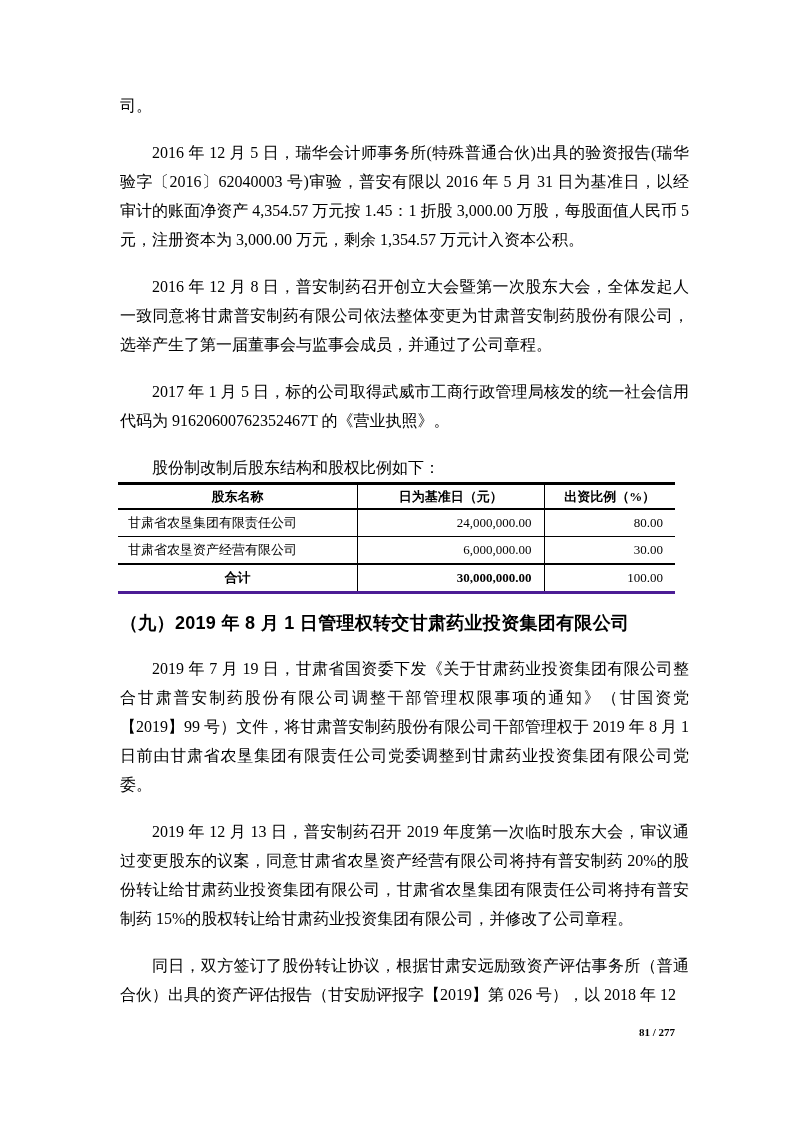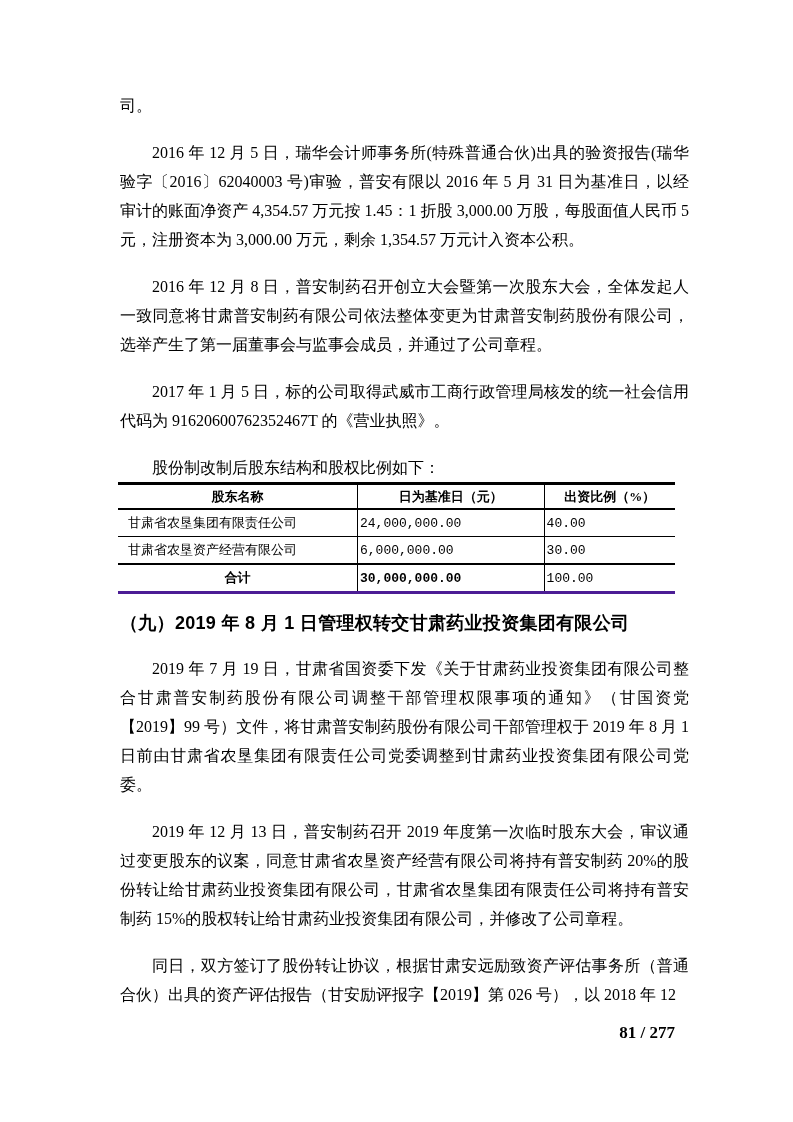--- a/index.html
+++ b/index.html
@@ -77,36 +77,36 @@
   }
   .shareholder-table tr.total-row td {
     border-top: 2px solid #000;
   }
   .shareholder-table td.cell-name {
     text-align: left;
     padding-left: 10px;
     margin-top: 28px;
   }
   .shareholder-table td.cell-num {
+    text-align: right;
     padding-right: 12px;
-    font-family: Liberation Mono, monospace;
   }
   .shareholder-table tr.total-row td.cell-name {
     text-align: center;
     padding-left: 2px;
     font-weight: bold;
   }
   .shareholder-table tr.total-row td.cell-amount {
     font-weight: bold;
   }
   .footer-page-number {
     position: absolute;
     top: 1025px;
     right: 118px;
-    font-size: 17px;
+    font-size: 11px;
     font-weight: bold;
     line-height: 15px;
   }
 </style>
 </head>
 <body>
 
 <div class="page">
   <div class="content">
 
@@ -130,21 +130,21 @@
         <tr>
           <th>股东名称</th>
           <th>日为基准日（元）</th>
           <th>出资比例（%）</th>
         </tr>
       </thead>
       <tbody>
         <tr class="data-row">
           <td class="cell-name">甘肃省农垦集团有限责任公司</td>
           <td class="cell-num">24,000,000.00</td>
-          <td class="cell-num">40.00</td>
+          <td class="cell-num">80.00</td>
         </tr>
         <tr class="data-row">
           <td class="cell-name">甘肃省农垦资产经营有限公司</td>
           <td class="cell-num">6,000,000.00</td>
           <td class="cell-num">30.00</td>
         </tr>
         <tr class="total-row">
           <td class="cell-name">合计</td>
           <td class="cell-num cell-amount">30,000,000.00</td>
           <td class="cell-num">100.00</td>

